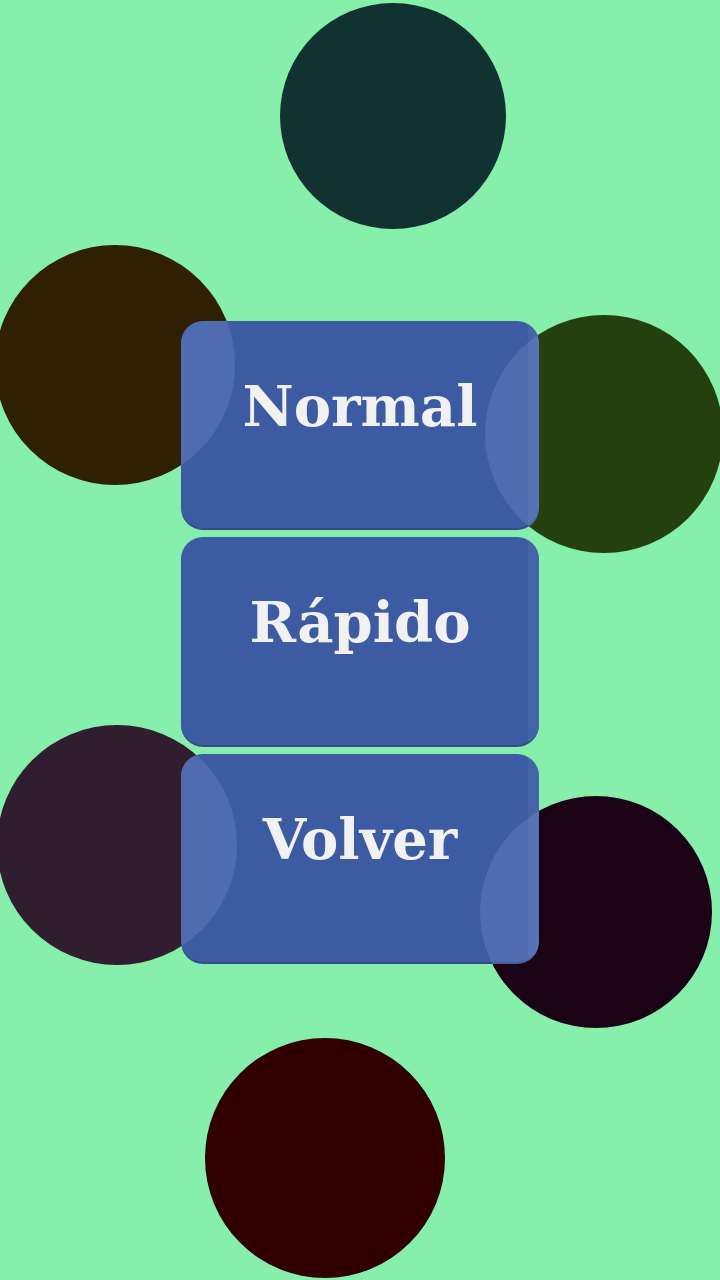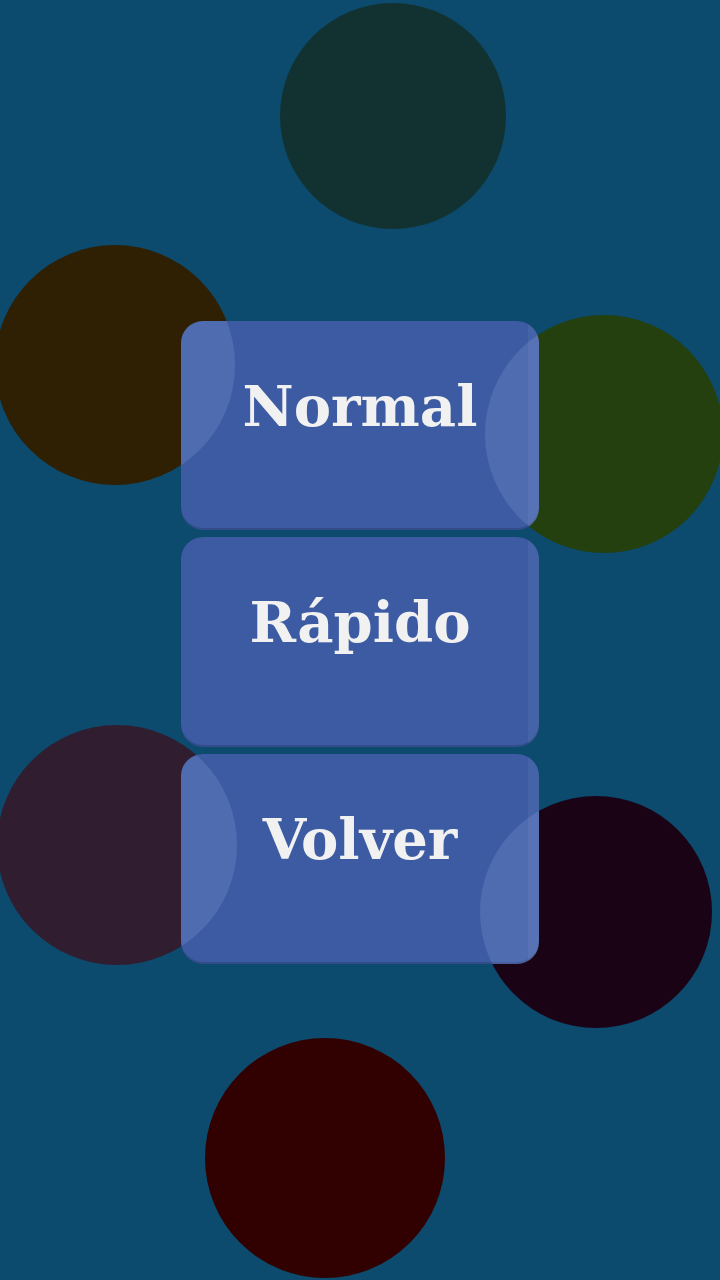--- a/index.html
+++ b/index.html
@@ -1,20 +1,20 @@
 <!DOCTYPE html>
 <html><head>
 <meta charset="utf-8">
 <style>
   html, body { margin: 0; padding: 0; background: #000; }
   #stage {
     position: relative;
     width: 720px;
     height: 1280px;
-    background: #0c4a6e;
+    background: #86efac;
     overflow: hidden;
     font-family: "DejaVu Serif", "Liberation Serif", serif;
   }
   .circle {
     position: absolute;
     border-radius: 50%;
   }
   .menu-button {
     position: absolute;
     left: 181px;

